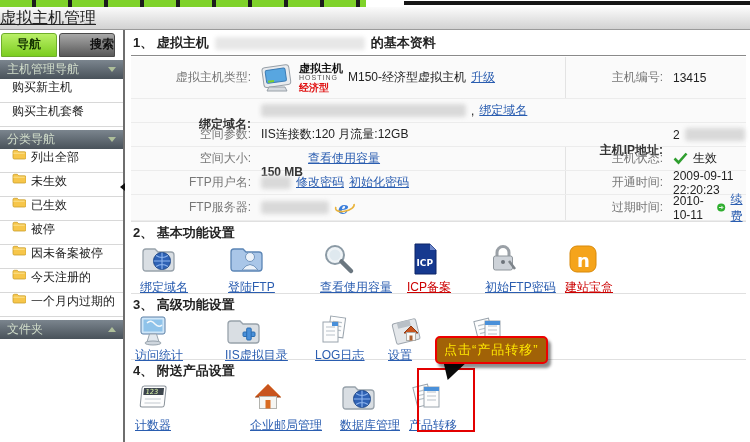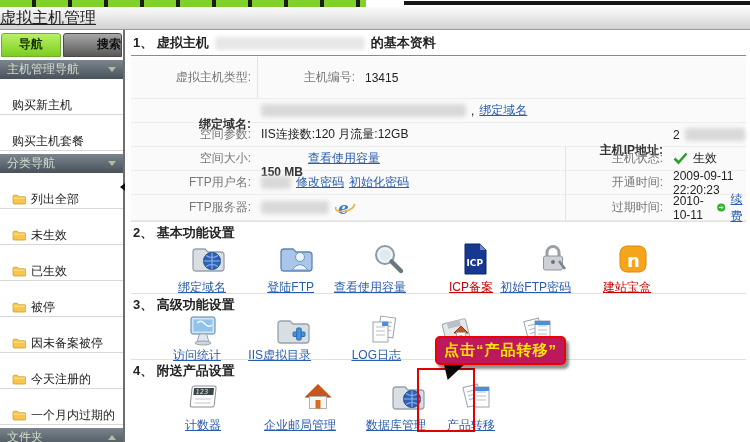--- a/index.html
+++ b/index.html
@@ -16,33 +16,33 @@
   .app-header { height:23px; line-height:22px; 
     background:linear-gradient(#fbfbfb,#d2d2d2); border-bottom:1px solid #9a9a9a;
     font-size:16px; color:#222;text-decoration:underline; }
 
   
   .layout { display:flex; height:412px; }
   .sidebar { width:125px; border-right:2px solid #6e6e6e; background:#fff; position:relative; }
   .main { flex:1; position:relative; padding:0 4px 0 6px; background:#fff; }
 
   
-  .tabs { display:flex; gap:2px; padding:3px 1px 0 1px; height:27px; }
+  .tabs { display:flex; gap:2px; padding:3px 8px 0 1px; height:27px; }
   .tab { flex:1; text-align:center; line-height:21px; font-weight:bold;
     border-radius:3px 3px 0 0; cursor:pointer; }
   .tab.active { background:linear-gradient(#baf067,#7ccd20); border:1px solid #6fae2a; color:#143300; }
   .tab.inactive { background:linear-gradient(#a8a8a8,#595959); border:1px solid #4a4a4a; color:#101010;text-align:right; }
   .side-h { height:19px; background:linear-gradient(#7b858e,#49525a); color:#d2decb;
     padding:0 7px; display:flex; justify-content:space-between; align-items:center; margin-top:3px; }
   .side-h:first-of-type { margin-top:3px; }
   .arr { width:0; height:0; border-left:4px solid transparent; border-right:4px solid transparent; }
   .arr.d { border-top:5px solid #aebf9a; }
   .arr.u { border-bottom:5px solid #aebf9a; }
-  .side-item { height:36px; padding-left:12px; border-bottom:1px solid #d8d8d8;
-    display:flex; align-items:flex-end; gap:5px; background:#fff; cursor:pointer; }
+  .side-item { height:24px; padding-left:12px; border-bottom:1px solid #d8d8d8;
+    display:flex; align-items:flex-start; gap:5px; background:#fff; cursor:pointer; }
   .divider-arrow { position:absolute; right:-2px; top:153px; width:0; height:0;
     border-top:4px solid transparent; border-bottom:4px solid transparent; border-right:5px solid #111; }
 
   
   .heading { font-weight:bold; font-size:13px; padding:4px 0 3px 2px;
     border-bottom:1px solid #8a8a8a; margin-bottom:1px; display:flex; align-items:center; gap:6px; }
   .irow { display:flex; align-items:center; background:#fafafa; border-bottom:1px solid #ececec; }
   .lc  { width:126px; text-align:right; color:#777; padding-right:6px; flex:none; }
   .vc  { width:308px; padding-left:4px; flex:none; display:flex; align-items:center; gap:5px; }
   .vc.full { flex:1; width:auto; }
@@ -61,40 +61,40 @@
   .host-icon-txt { line-height:10px; }
   .host-icon-txt .t1 { font-weight:bold; font-size:11px; color:#111; }
   .host-icon-txt .t2 { font-size:7px; color:#555; letter-spacing:1px; }
   .host-icon-txt .t3 { font-size:10px; font-weight:bold; color:#e01010; }
 
   
   .fsec { border-top:1px solid #e0e0e0; padding-top:2px; }
   .fsec-title { font-weight:bold; font-size:13px; height:16px; padding-left:2px; margin-bottom:1px; }
   .icon-row { position:relative; }
   .sec-0 .icon-row { height:52px; } .sec-1 .icon-row { height:46px; } .sec-2 .icon-row { height:60px; }
-  .icon-item { position:absolute; top:0; width:86px; text-align:right; cursor:pointer; }
+  .icon-item { position:absolute; top:0; width:86px; text-align:left; cursor:pointer; }
   .icon-item .ico { display:block; height:38px; }
   .sec-1 .icon-item .ico { height:34px; }
   .icon-item .lbl { font-size:12px; }
   .sec-0 .icon-item:nth-child(1){left:9px}   .sec-0 .icon-item:nth-child(2){left:97px}
   .sec-0 .icon-item:nth-child(3){left:189px} .sec-0 .icon-item:nth-child(4){left:276px}
   .sec-0 .icon-item:nth-child(5){left:354px} .sec-0 .icon-item:nth-child(6){left:434px}
   .sec-0 .icon-item:nth-child(7){left:516px}
   .sec-1 .icon-item:nth-child(1){left:4px}   .sec-1 .icon-item:nth-child(2){left:94px}
   .sec-1 .icon-item:nth-child(3){left:184px} .sec-1 .icon-item:nth-child(4){left:257px}
   .sec-1 .icon-item:nth-child(5){left:339px}
   .sec-2 .icon-item:nth-child(1){left:4px}   .sec-2 .icon-item:nth-child(2){left:119px}
   .sec-2 .icon-item:nth-child(3){left:209px} .sec-2 .icon-item:nth-child(4){left:278px}
 
   
   .redbox { position:absolute; left:292px; top:338px; width:58px; height:64px;
     border:2px solid #e30000; z-index:5; pointer-events:none; }
   .callout { position:absolute; left:310px; top:306px; z-index:7;
-    background:#be185d; border:2px solid #ee0000; border-radius:5px;
-    color:#ffe800; font-weight:bold; font-size:15px; letter-spacing:1px;
+    background:#a16207; border:2px solid #ee0000; border-radius:5px;
+    color:#ffe800; font-weight:normal; font-size:13px; letter-spacing:1px;
     padding:3px 7px; white-space:nowrap; box-shadow:3px 4px 3px rgba(0,0,0,.45); }
   .callout-tail { position:absolute; left:318px; top:330px; width:26px; height:20px; z-index:6;
     background:#0b0b0b; clip-path:polygon(0 0,100% 0,18% 100%);
     filter:drop-shadow(2px 1px 0 rgba(215,0,0,.9)) drop-shadow(2px 3px 2px rgba(0,0,0,.4)); }
 </style>
 </head>
 <body>
 
 <div class="top-strip">
   <div class="green-tabs"></div>
@@ -186,20 +186,39 @@
 
     <div class="heading">
       <span>1、 虚拟主机</span>
       <span class="blur light" style="width:150px"></span>
       <span>的基本资料</span>
     </div>
 
     <div>
       <div class="irow" style="height:42px">
         <div class="lc">虚拟主机类型:</div>
+        <div class="vc">
+          <span class="host-icon-wrap">
+            <svg width="34" height="30" viewBox="0 0 34 30">
+              <g transform="rotate(-8 16 14)">
+                <rect x="2" y="3" width="27" height="20" rx="3" fill="#e9ebee" stroke="#98a0a8"></rect>
+                <rect x="5" y="6" width="20" height="13" rx="1.5" fill="#58a6e0" stroke="#3c7cb4"></rect>
+                <rect x="6.5" y="16.5" width="6" height="2" fill="#7fd22a"></rect>
+              </g>
+              <path d="M8 24 h16 l2 4 H6 z" fill="#d7dbe0" stroke="#98a0a8"></path>
+            </svg>
+            <span class="host-icon-txt">
+              <div class="t1">虚拟主机</div>
+              <div class="t2">HOSTING</div>
+              <div class="t3">经济型</div>
+            </span>
+          </span>
+          <span>M150-经济型虚拟主机</span>
+          <a>升级</a>
+        </div>
         <div class="lc2">主机编号:</div>
         <div class="vc2">13415</div>
       </div>
 
       <div class="irow" style="height:24px">
         <div class="lc bold">绑定域名:</div>
         <div class="vc full">
           <span class="blur" style="width:205px"></span>
           <span>,</span>
           <a>绑定域名</a>

